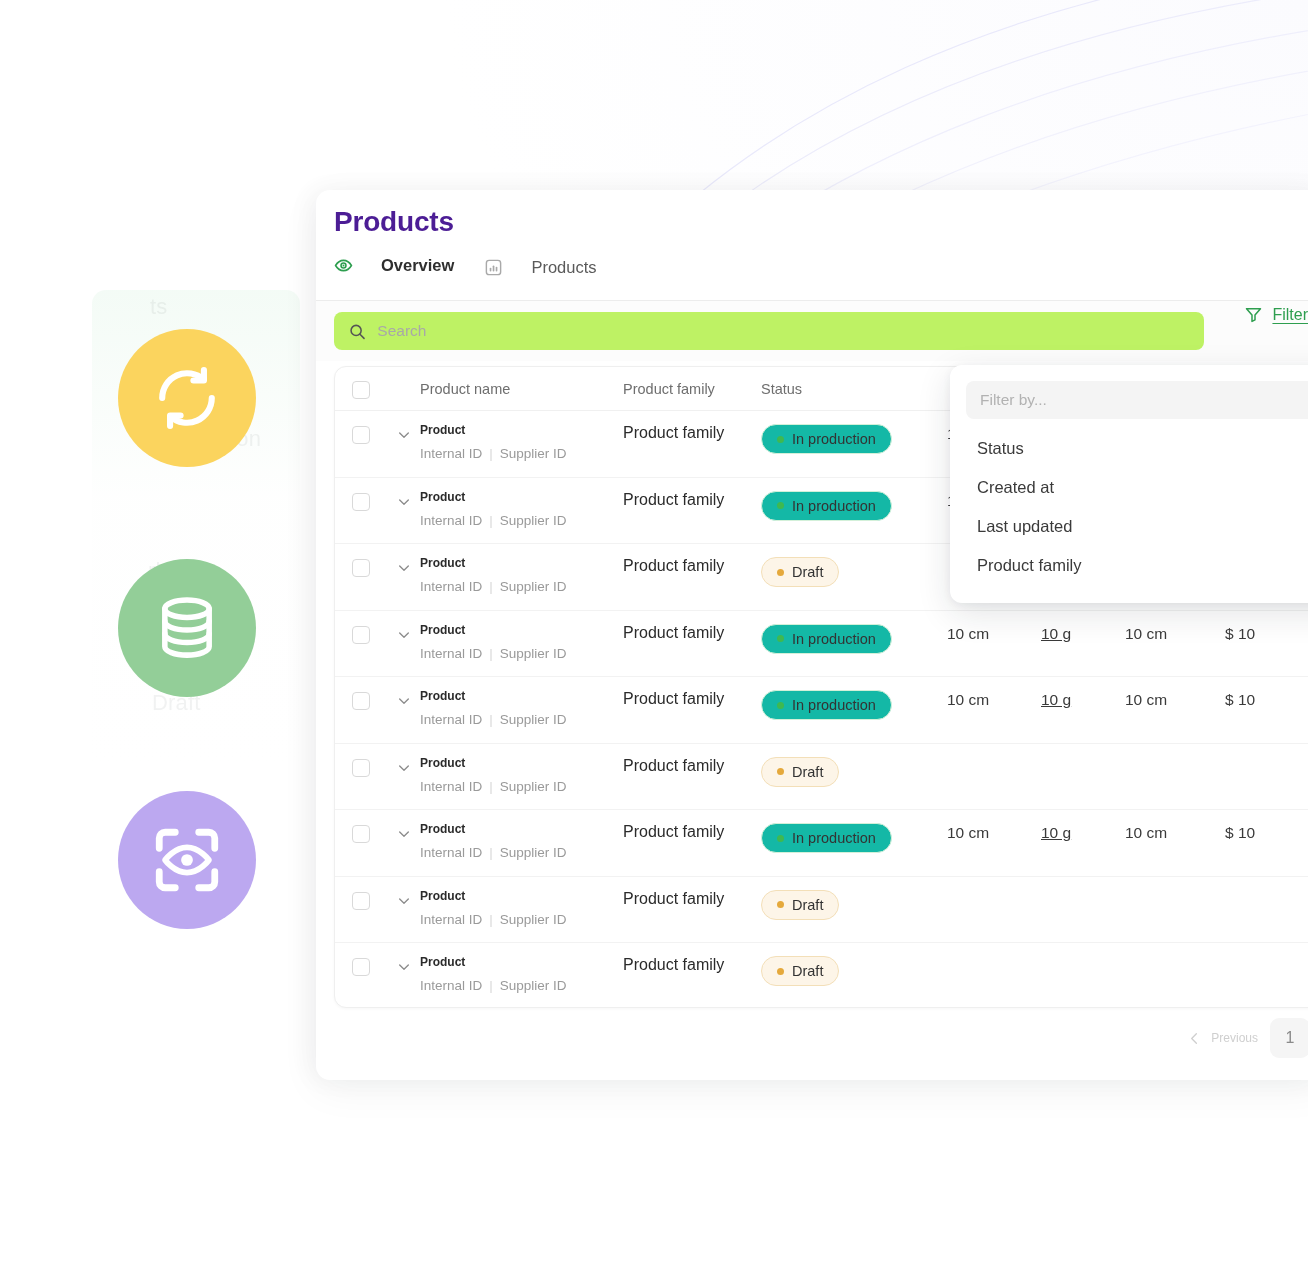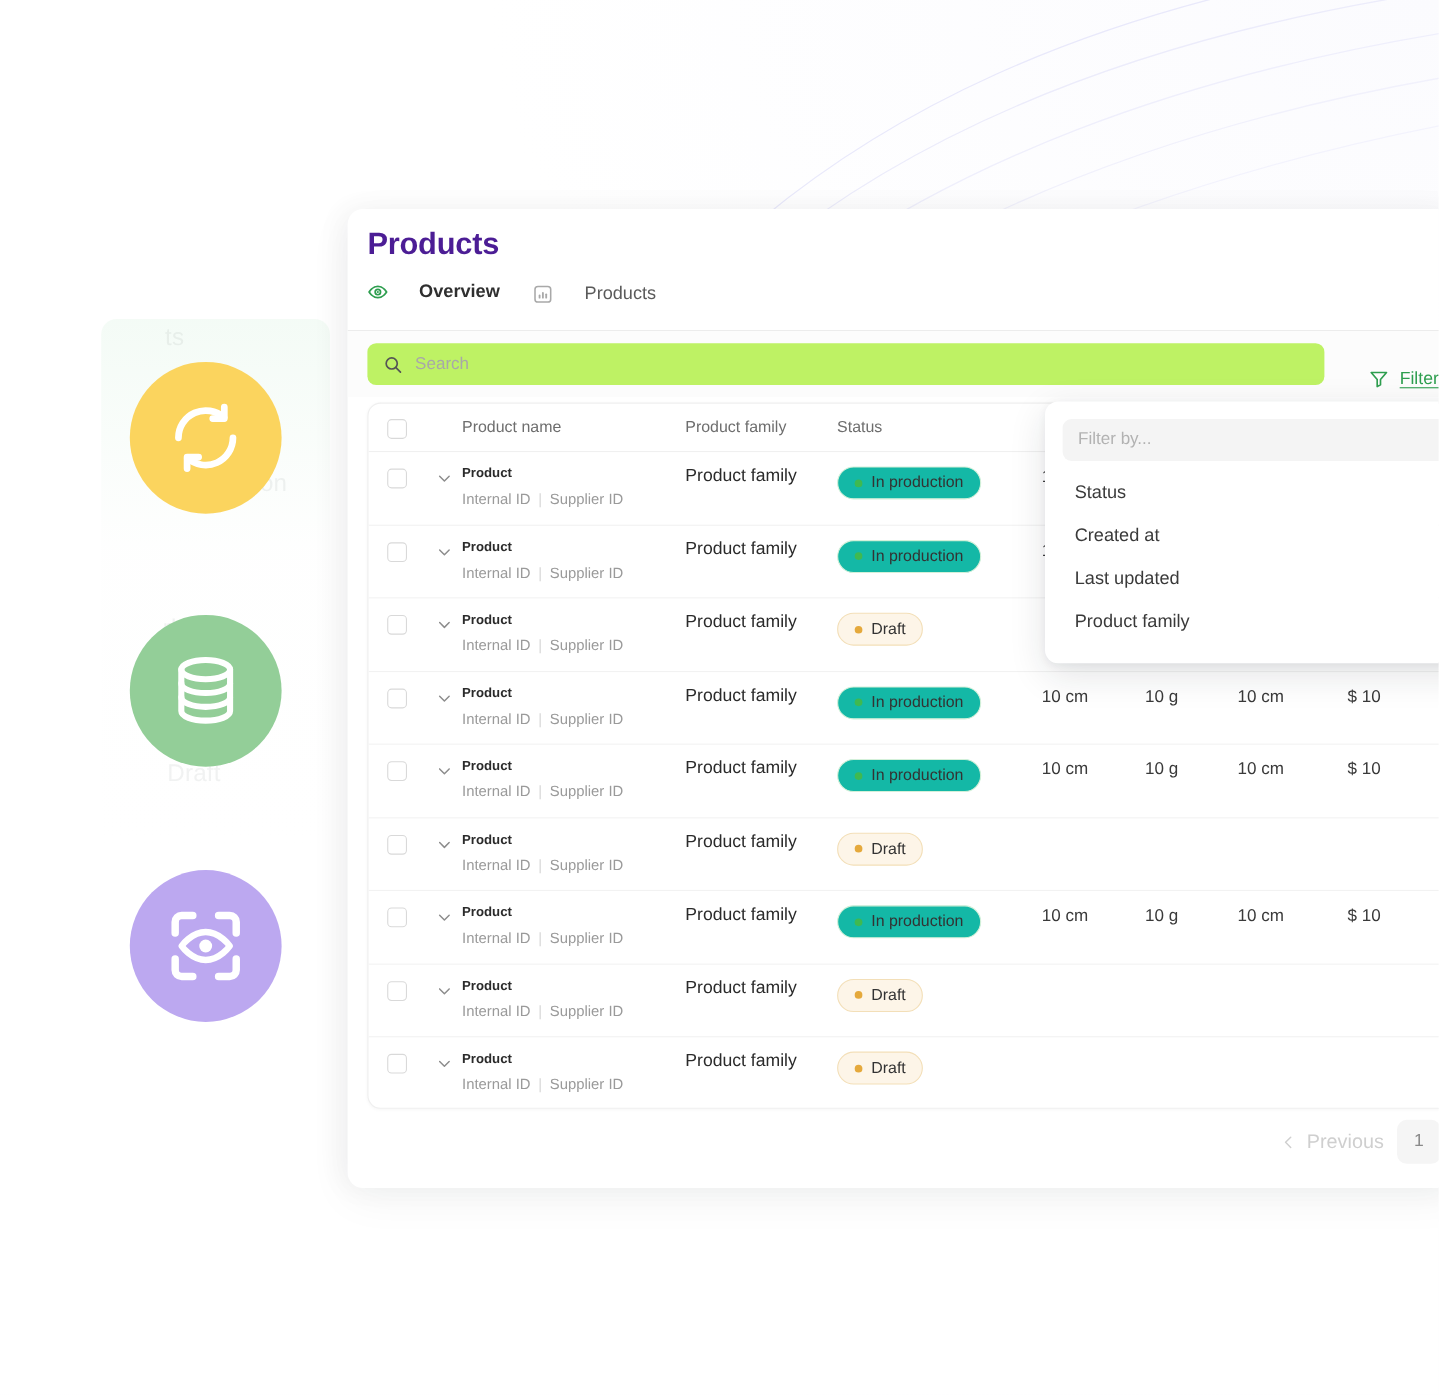--- a/index.html
+++ b/index.html
@@ -118,21 +118,21 @@
     padding: 0 14px;
   }
   .search-input {
     border: none; outline: none; background: transparent;
     font-family: "Liberation Sans", sans-serif;
     font-size: 15.5px; color: #444;
     width: 100%;
   }
   .search-input::placeholder { color: #a8a8a8; }
   .filter-btn {
-    position: absolute; right: 18px; top: 34px;
+    position: absolute; right: 18px; top: 4px;
     display: flex; align-items: center; gap: 9px;
     cursor: pointer;
   }
   .filter-btn .filter-label {
     font-size: 16px; color: #2E9E4F; font-weight: 400;
     text-decoration: underline; text-underline-offset: 3px;
   }
 
   
   .table-card {
@@ -157,21 +157,21 @@
     padding-top: 13px;
   }
   .trow:last-child { border-bottom: none; }
 
   .c-check  { width: 52px; flex: 0 0 52px; display:flex; justify-content:center; padding-top:2px; }
   .c-chev   { width: 33px; flex: 0 0 33px; display:flex; justify-content:center; padding-top:3px; }
   .c-name   { width: 203px; flex: 0 0 203px; }
   .c-family { width: 138px; flex: 0 0 138px; }
   .c-status { width: 186px; flex: 0 0 186px; }
   .c-d1     { width: 94px;  flex: 0 0 94px; }
-  .c-d2     { width: 84px;  flex: 0 0 84px; }
+  .c-d2     { width: 84px;  flex: 0 0 84px; text-decoration: underline; }
   .c-d3     { width: 100px; flex: 0 0 100px; }
   .c-price  { width: 120px; flex: 0 0 120px; }
 
   .thead .c-name { padding-left: 33px; width: 236px; flex: 0 0 236px; }
 
   .checkbox {
     width: 18px; height: 18px;
     border: 1px solid #d9d9d9;
     border-radius: 4px;
     background: #fff;
@@ -202,21 +202,21 @@
   .badge-draft { background: #FDF5E8; border: 1px solid #F3DFB8; color: #333; }
   .badge-draft .dot { background: #E5A93C; }
 
   
   .pagination {
     position: absolute; right: 16px; bottom: 22px;
     display: flex; align-items: center; gap: 12px;
   }
   .prev-btn {
     display: flex; align-items: center; gap: 9px;
-    font-size: 18px; color: #cfcfcf; cursor: pointer;
+    font-size: 12px; color: #cfcfcf; cursor: pointer;
   }
   .page-btn {
     width: 40px; height: 40px;
     border-radius: 9px; background: #f5f5f5;
     display: flex; align-items: center; justify-content: center;
     font-size: 16px; color: #8a8a8a; cursor: pointer;
   }
 
   
   .filter-menu {

